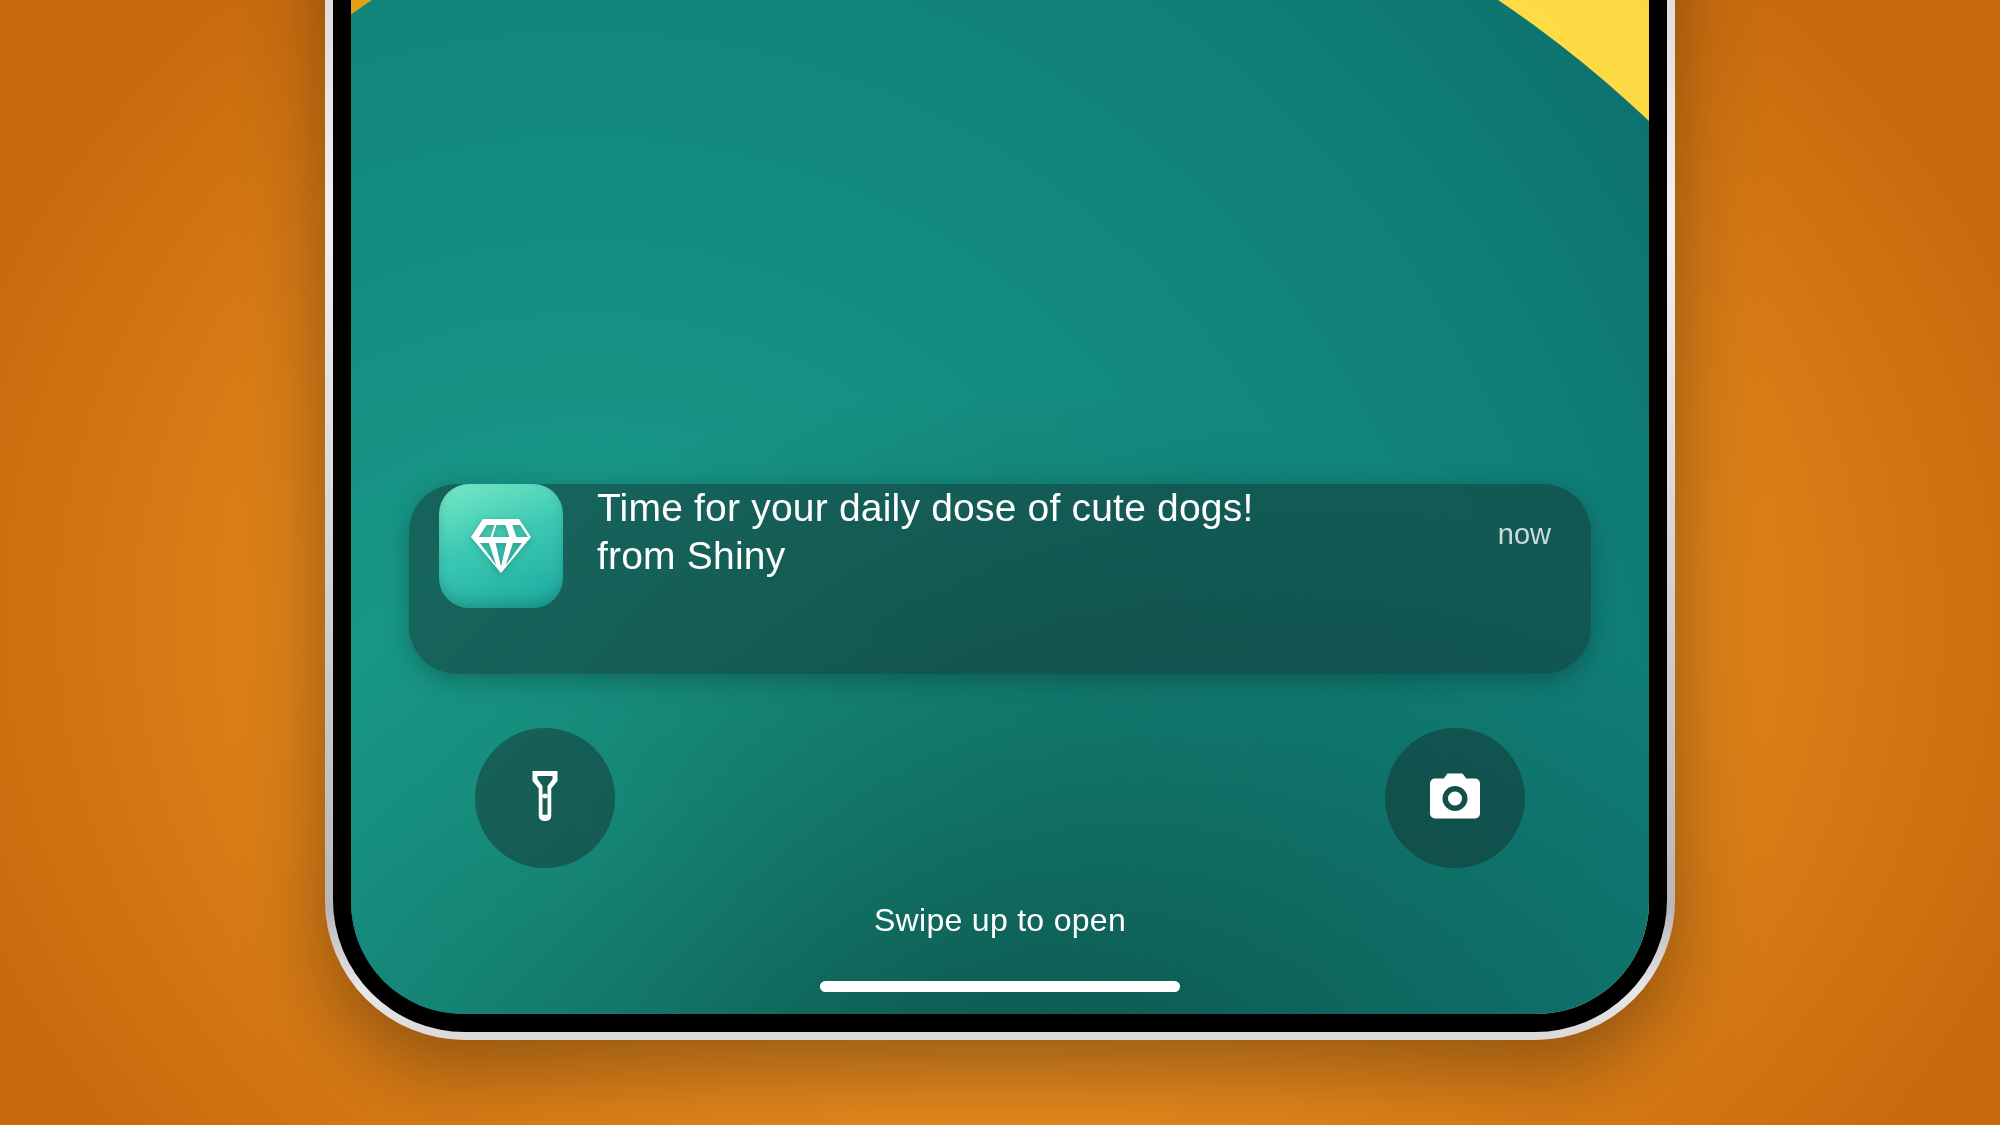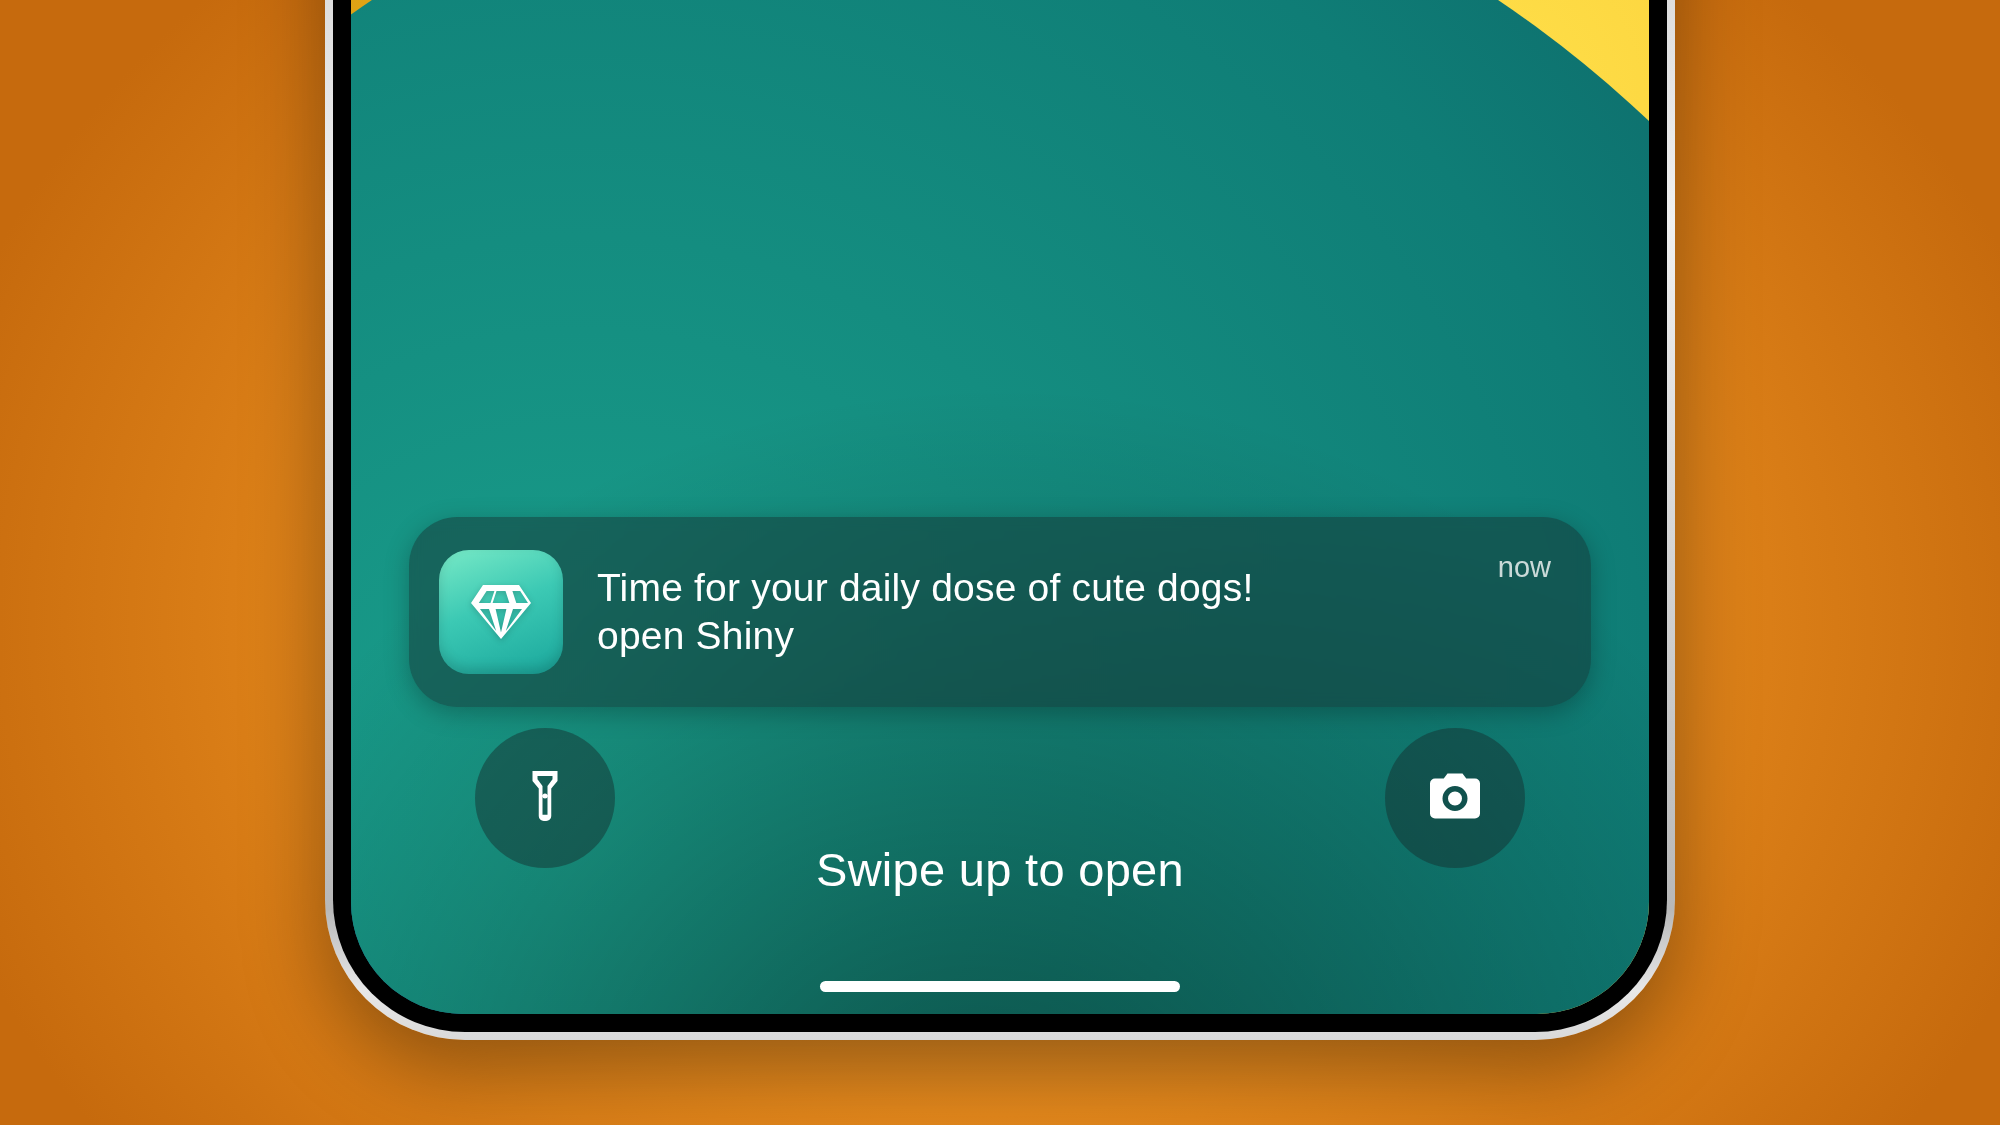--- a/index.html
+++ b/index.html
@@ -33,26 +33,26 @@
   .wp-teal{left:-45%;top:25%;width:180%;height:180%;
     background:radial-gradient(circle at 35% 35%,#1aa08c 0%,#0f7d76 45%,#0c5d62 70%,transparent 78%);}
   .wp-yellow{left:-10%;top:-45%;width:160%;height:160%;
     background:radial-gradient(circle at 60% 55%,#ffe04a 0%,#f6c22c 40%,#e0a214 60%,transparent 68%);}
   .wp-blue{left:40%;top:-20%;width:130%;height:130%;
     background:radial-gradient(circle at 50% 50%,#2a5fbb 0%,#1e4ea0 45%,transparent 65%);mix-blend-mode:normal;}
   .wp-shadow{position:absolute;inset:0;
     background:radial-gradient(120% 90% at 50% 110%,rgba(0,0,0,.45) 0%,transparent 55%);}
   
   .notif{
-    position:absolute;left:58px;right:58px;top:1091px;
+    position:absolute;left:58px;right:58px;top:1058px;
     height:190px;border-radius:48px;
     background:rgba(20,45,45,.48);
     backdrop-filter:blur(6px);
     box-shadow:0 6px 24px rgba(0,0,0,.25);
-    display:flex;align-items:center;
+    display:flex;
     padding:0 40px 0 30px;box-sizing:border-box;
     color:#fff;
   }
   .notif .app-icon{
     width:124px;height:124px;border-radius:30px;flex:0 0 auto;
     background:linear-gradient(160deg,#77e9c6 0%,#3cc9b4 45%,#1aa79c 100%);
     display:flex;align-items:center;justify-content:center;
     box-shadow:inset 0 -6px 12px rgba(0,0,0,.15);
     margin-right:34px;
   }
@@ -65,22 +65,22 @@
     position:absolute;width:140px;height:140px;border-radius:50%;
     background:rgba(20,45,45,.48);
     display:flex;align-items:center;justify-content:center;
     top:1302px;
   }
   .qa svg{width:60px;height:60px;fill:#fff;}
   .qa-left{left:124px;}
   .qa-right{right:124px;}
   
   .hint{
-    position:absolute;left:0;right:0;top:1416px;text-align:center;
-    color:#fff;font-size:47px;font-weight:500;letter-spacing:.3px;
+    position:absolute;left:0;right:0;top:1476px;text-align:center;
+    color:#fff;font-size:32px;font-weight:500;letter-spacing:.3px;
   }
   .home-ind{
     position:absolute;left:50%;transform:translateX(-50%);
     bottom:22px;width:360px;height:11px;border-radius:8px;background:#fff;
   }
 </style>
 </head>
 <body>
 
 <div class="stage">
@@ -99,21 +99,21 @@
 
         <div class="notif">
           <div class="app-icon">
             <svg viewBox="0 0 24 24">
                 <path d="M6 3h12l4 6-10 12L2 9l4-6zm1.2 2L4.6 9h3.9l1.3-4H7.2zm3.3 0L9.2 9h5.6l-1.3-4h-3zm5.3 0l1.3 4h3.9l-2.6-4h-2.6zM5 11l5.4 7.3L8 11H5zm5.2 0l1.8 7.8L13.8 11h-3.6zm5.8 0l-2.4 7.3L19 11h-3z"></path>
               </svg>
           </div>
           <div class="text">
             <div class="title">
               <span>Time for your daily dose of cute dogs!</span><br>
-              <span>open Shiny</span>
+              <span>from Shiny</span>
             </div>
           </div>
           <div class="time">now</div>
         </div>
 
         <div class="qa qa-left">
           <span>
             <svg viewBox="0 0 24 24">
                 <path d="M7 2h10v4l-2.5 3v11a2 2 0 0 1-2 2h-1a2 2 0 0 1-2-2V9L7 6V2zm2 2v1.3L11 8v11.5h2V8l2-2.7V4H9zm3 7a1 1 0 1 1 0 2 1 1 0 0 1 0-2z"></path>
               </svg>

